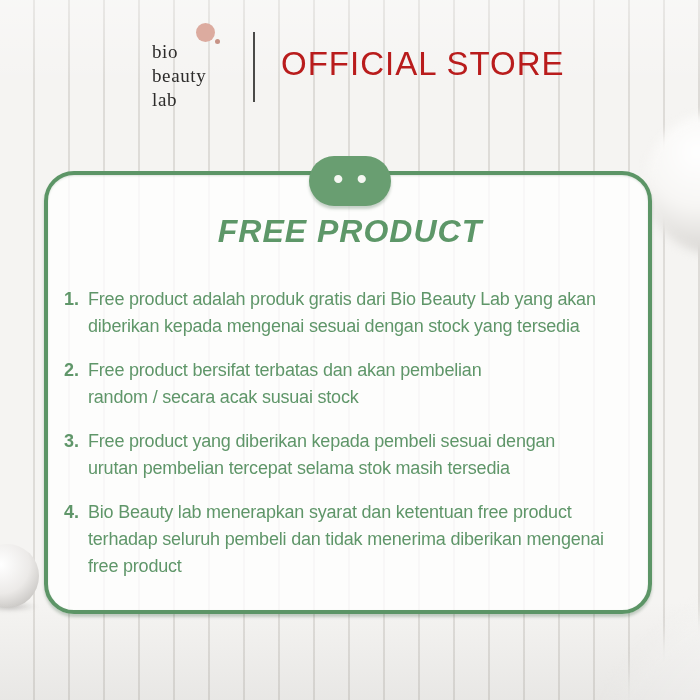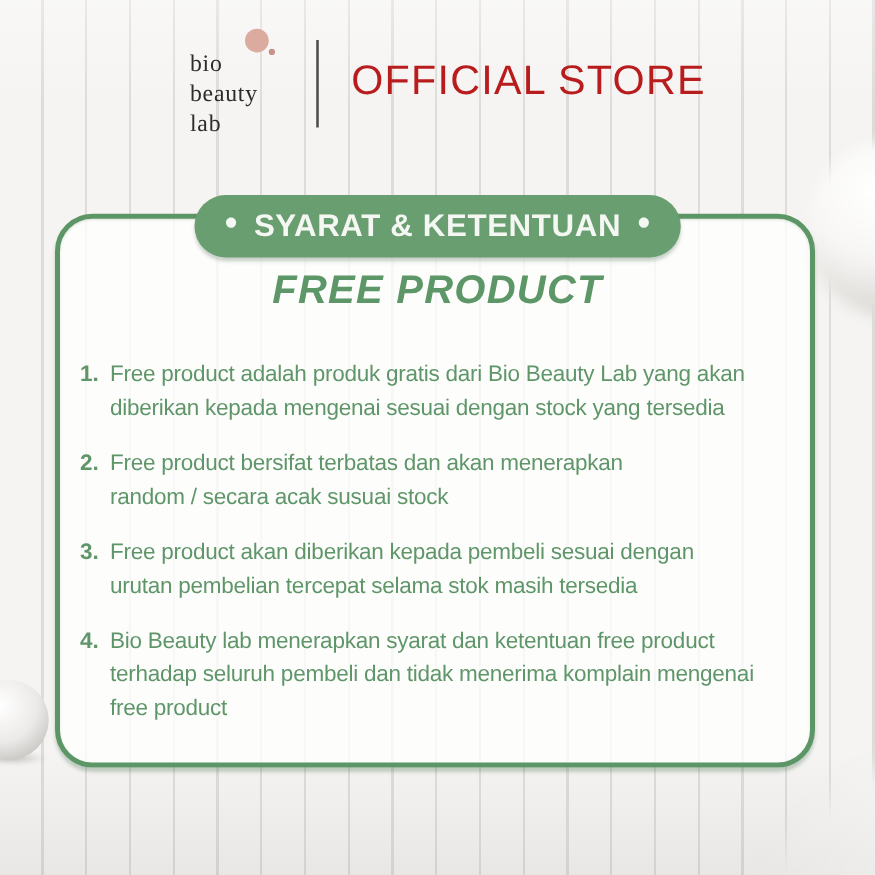--- a/index.html
+++ b/index.html
@@ -79,42 +79,41 @@
 beauty
 lab</div>
     <div class="header-divider"></div>
     <h1 class="store-title">OFFICIAL STORE</h1>
   </header>
 
   <section class="card"></section>
 
   <div class="pill">
     <span class="dot">•</span>
-    <span class="label">SYARAT &amp; KETENTUAN</span>
     <span class="dot">•</span>
   </div>
 
   <h2 class="card-title">FREE PRODUCT</h2>
 
   <ol class="terms">
     <li class="term">
       <span class="num">1.</span>
       <span class="txt">Free product adalah produk gratis dari Bio Beauty Lab yang akan
 diberikan kepada mengenai sesuai dengan stock yang tersedia</span>
     </li>
     <li class="term">
       <span class="num">2.</span>
-      <span class="txt">Free product bersifat terbatas dan akan menerapkan
+      <span class="txt">Free product bersifat terbatas dan akan pembelian
 random / secara acak susuai stock</span>
     </li>
     <li class="term">
       <span class="num">3.</span>
-      <span class="txt">Free product akan diberikan kepada pembeli sesuai dengan
+      <span class="txt">Free product yang diberikan kepada pembeli sesuai dengan
 urutan pembelian tercepat selama stok masih tersedia</span>
     </li>
     <li class="term">
       <span class="num">4.</span>
       <span class="txt">Bio Beauty lab menerapkan syarat dan ketentuan free product
-terhadap seluruh pembeli dan tidak menerima komplain mengenai
+terhadap seluruh pembeli dan tidak menerima diberikan mengenai
 free product</span>
     </li>
   </ol>
 </div>
 
 </body></html>

